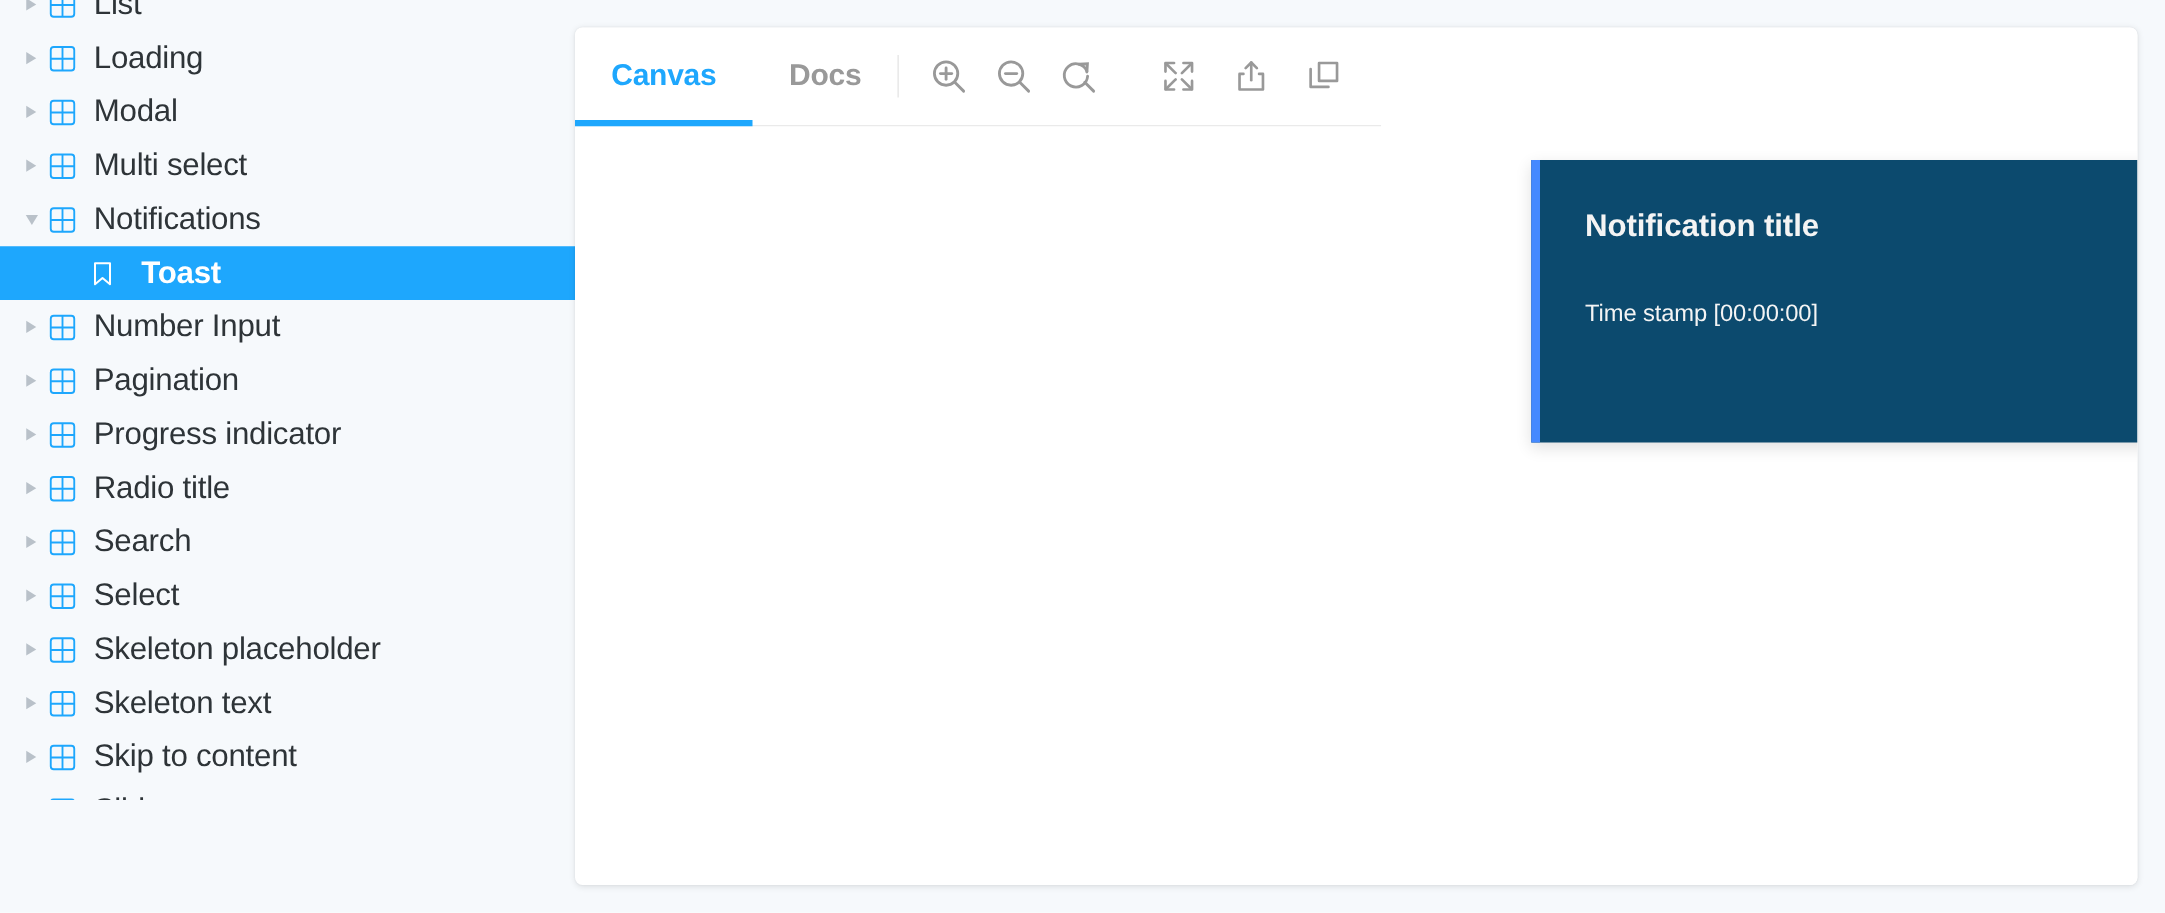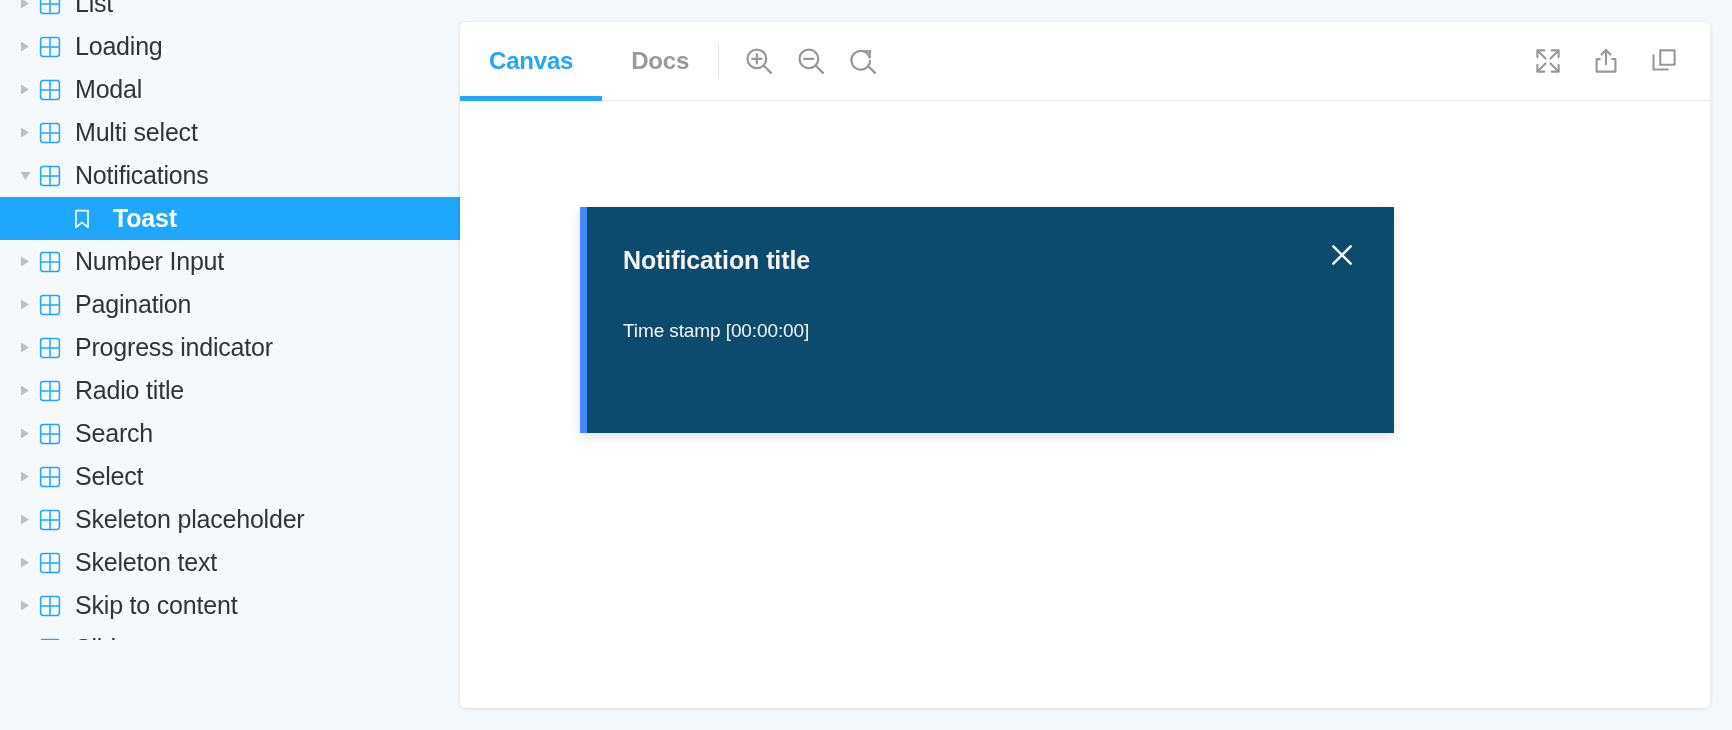--- a/index.html
+++ b/index.html
@@ -101,21 +101,21 @@
   }
 
   .panel {
     position: relative;
     width: 100%;
     height: 686px;
     background: #ffffff;
     border-radius: 6px;
     box-shadow: 0 1px 5px 0 rgba(0,0,0,0.10), 0 0 0 1px rgba(0,0,0,0.015);
     display: flex;
-    flex-direction: column;
+    flex-direction: row;
     overflow: hidden;
   }
 
   .toolbar {
     height: 79px;
     flex: 0 0 79px;
     display: flex;
     align-items: stretch;
     position: relative;
     border-bottom: 1px solid #eaeaea;

